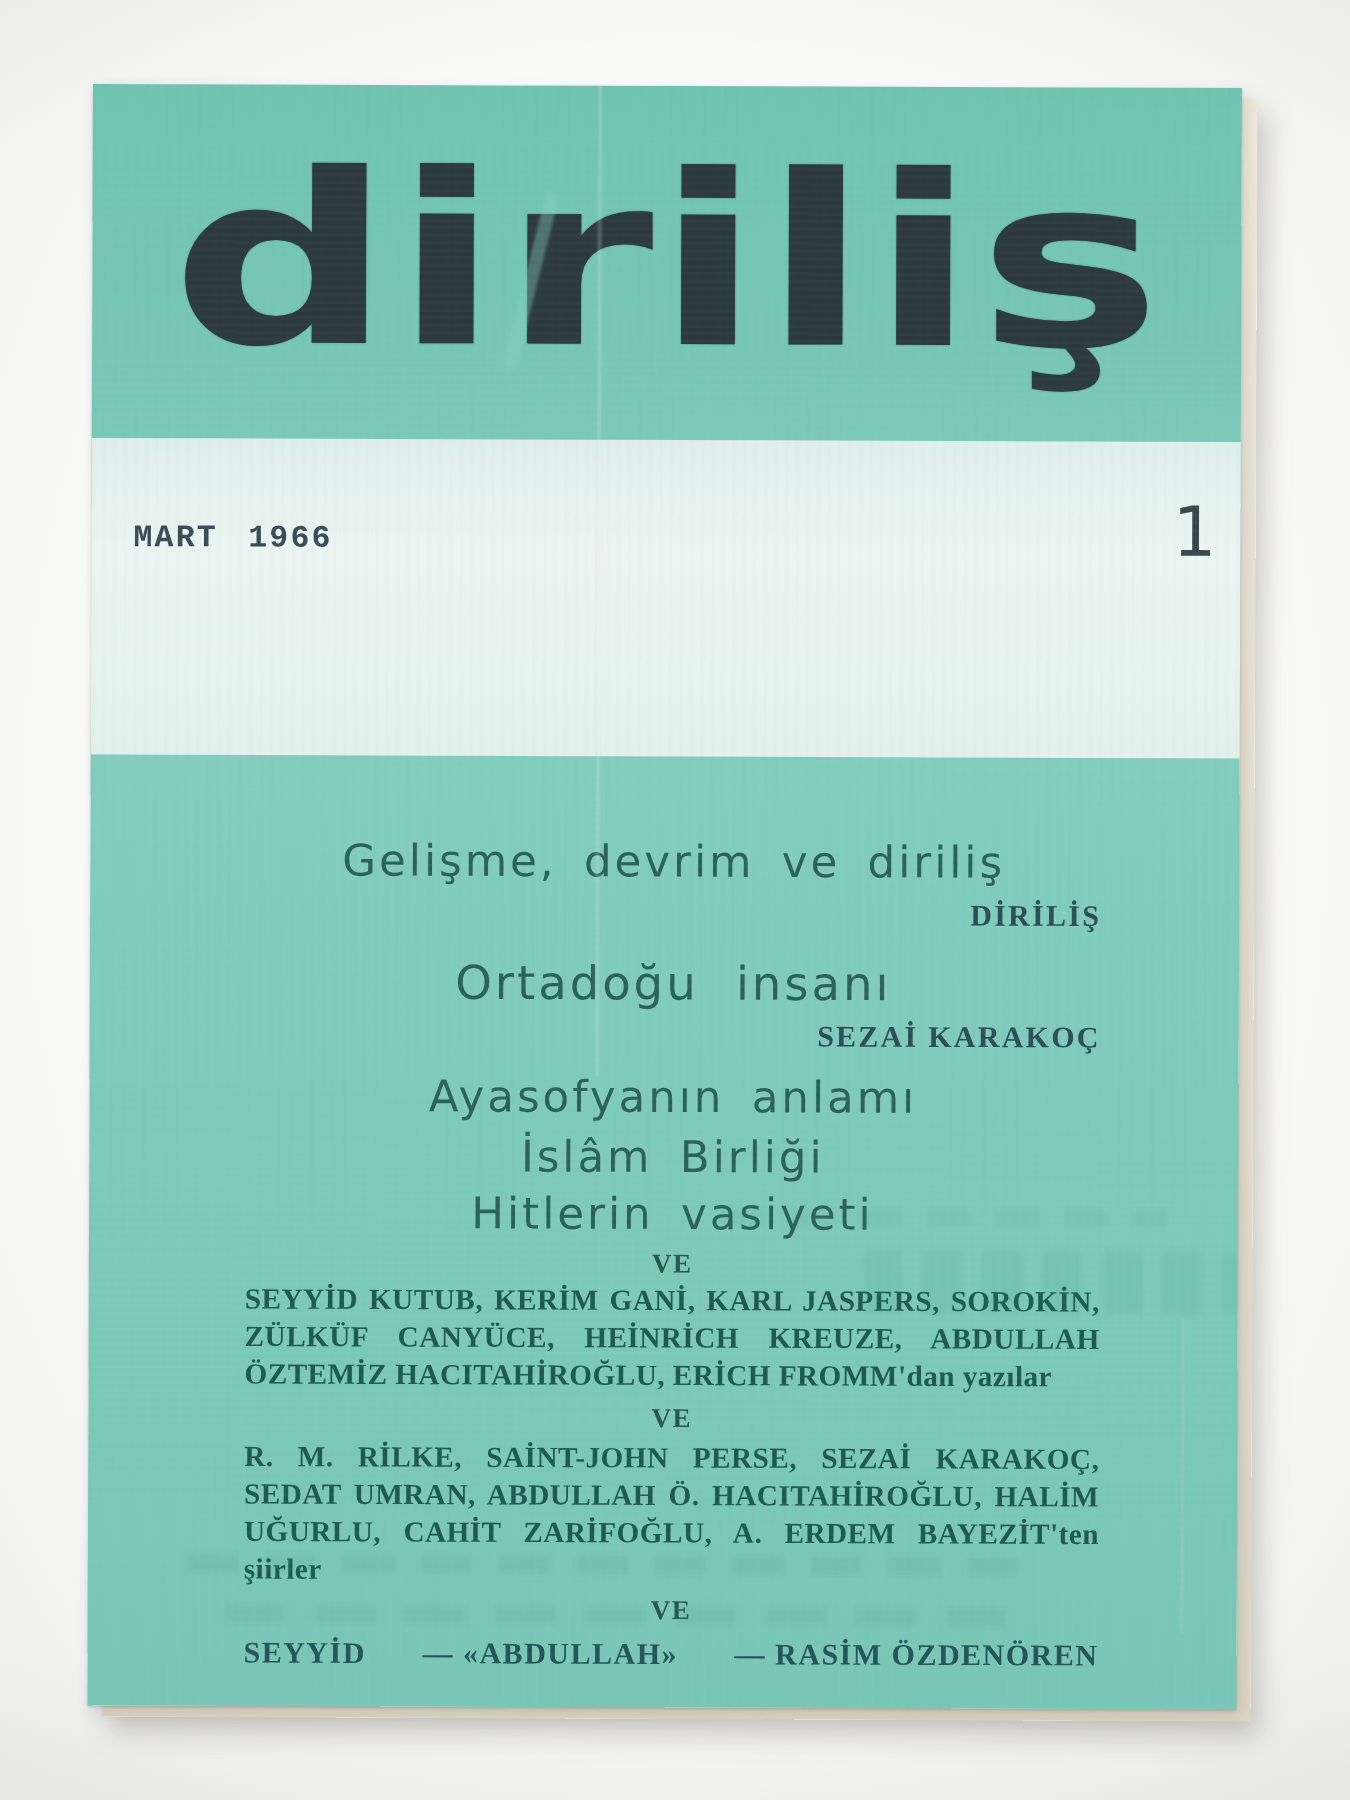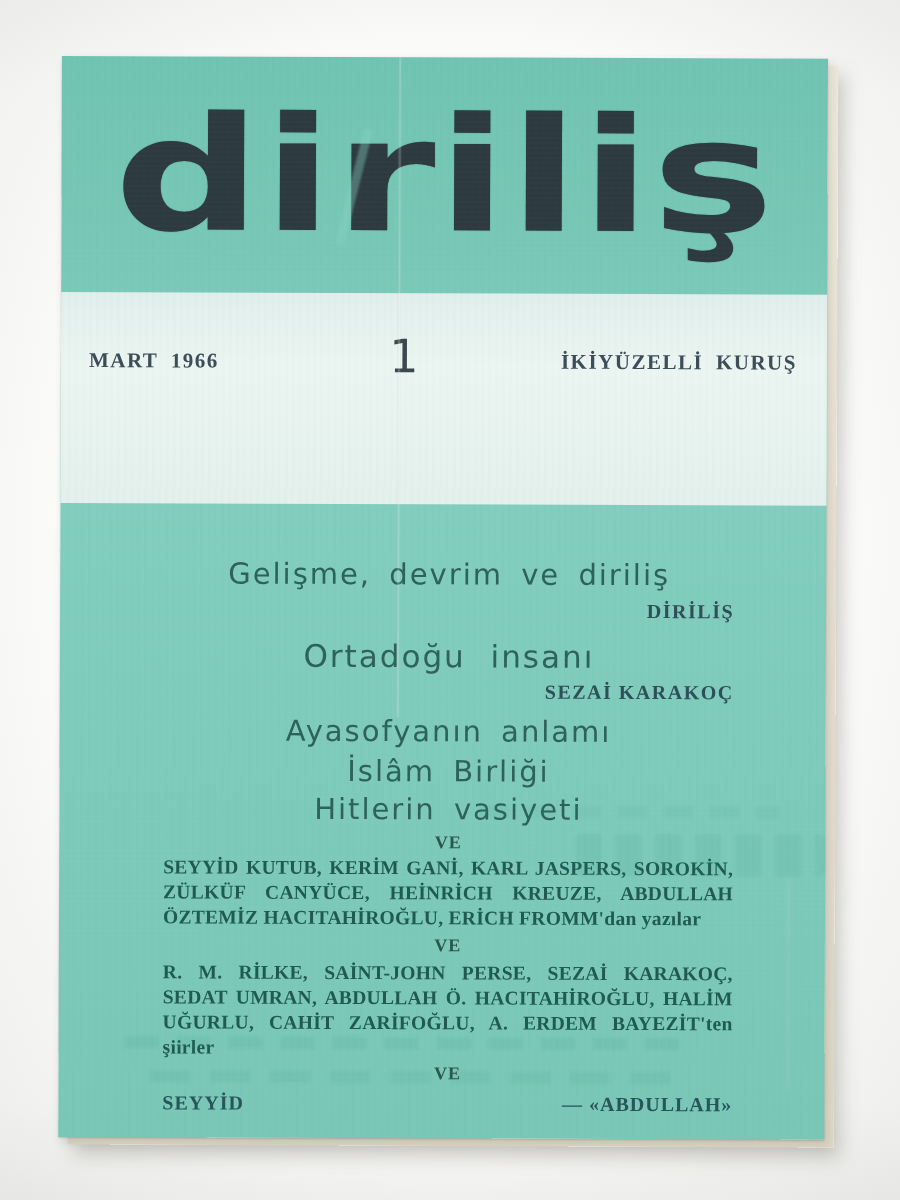--- a/index.html
+++ b/index.html
@@ -59,21 +59,21 @@
     white-space:nowrap;text-shadow:0 0 1px rgba(30,45,45,.5);
   }
   
   .band{
     height:211px;
     background:linear-gradient(180deg,#e1efec 0%,#ebf5f1 35%,#e7f3ef 70%,#e3f0ec 100%);
     box-sizing:border-box;padding:56px 30px 0 28px;
   }
   .band-row{display:flex;align-items:baseline;justify-content:space-between;}
   .band-date,.band-price{
-    font-family:Liberation Serif, serif;font-weight:700;
+    font-family:Liberation Mono, monospace;font-weight:700;
     font-size:21px;letter-spacing:1.5px;color:#3c4d59;word-spacing:6px;text-align:right;
   }
   .band-issue{
     font-family:"DejaVu Sans", sans-serif;font-weight:400;
     font-size:46px;color:#3a474f;line-height:0;position:relative;top:4px;left:14px;
   }
   
   .toc{
     box-sizing:border-box;width:570px;margin:0 0 0 104px;
     color:#235c53;
@@ -126,21 +126,20 @@
 
   <div class="masthead-row">
     <div class="masthead">diriliş</div>
   </div>
   <div class="scratch"></div>
 
   <div class="band">
     <div class="band-row">
       <span class="band-date">MART 1966</span>
       <span class="band-issue">1</span>
-      <span class="band-price">İKİYÜZELLİ KURUŞ</span>
     </div>
   </div>
 
   <div class="toc">
 
     <div class="headline mt52">Gelişme, devrim ve diriliş</div>
     <div class="byline mt6">DİRİLİŞ</div>
 
     <div class="headline big mt14">Ortadoğu insanı</div>
     <div class="byline mt3">SEZAİ KARAKOÇ</div>
@@ -164,20 +163,21 @@
       <div class="pline">SEDAT UMRAN, ABDULLAH Ö. HACITAHİROĞLU, HALİM</div>
       <div class="pline">UĞURLU, CAHİT ZARİFOĞLU, A. ERDEM BAYEZİT'ten</div>
       <div class="pline loose">şiirler</div>
     </div>
 
     <div class="sep mt2">VE</div>
 
     <div class="footer-line">
       <span>SEYYİD</span>
       <span>— «ABDULLAH»</span>
+      <span>— RASİM ÖZDENÖREN</span>
     </div>
 
   </div>
 
   <div class="ghost g1"></div>
   <div class="ghost g4"></div>
   <div class="ghost g2"></div>
   <div class="ghost g3"></div>
 
   <div class="crease-v"></div>

